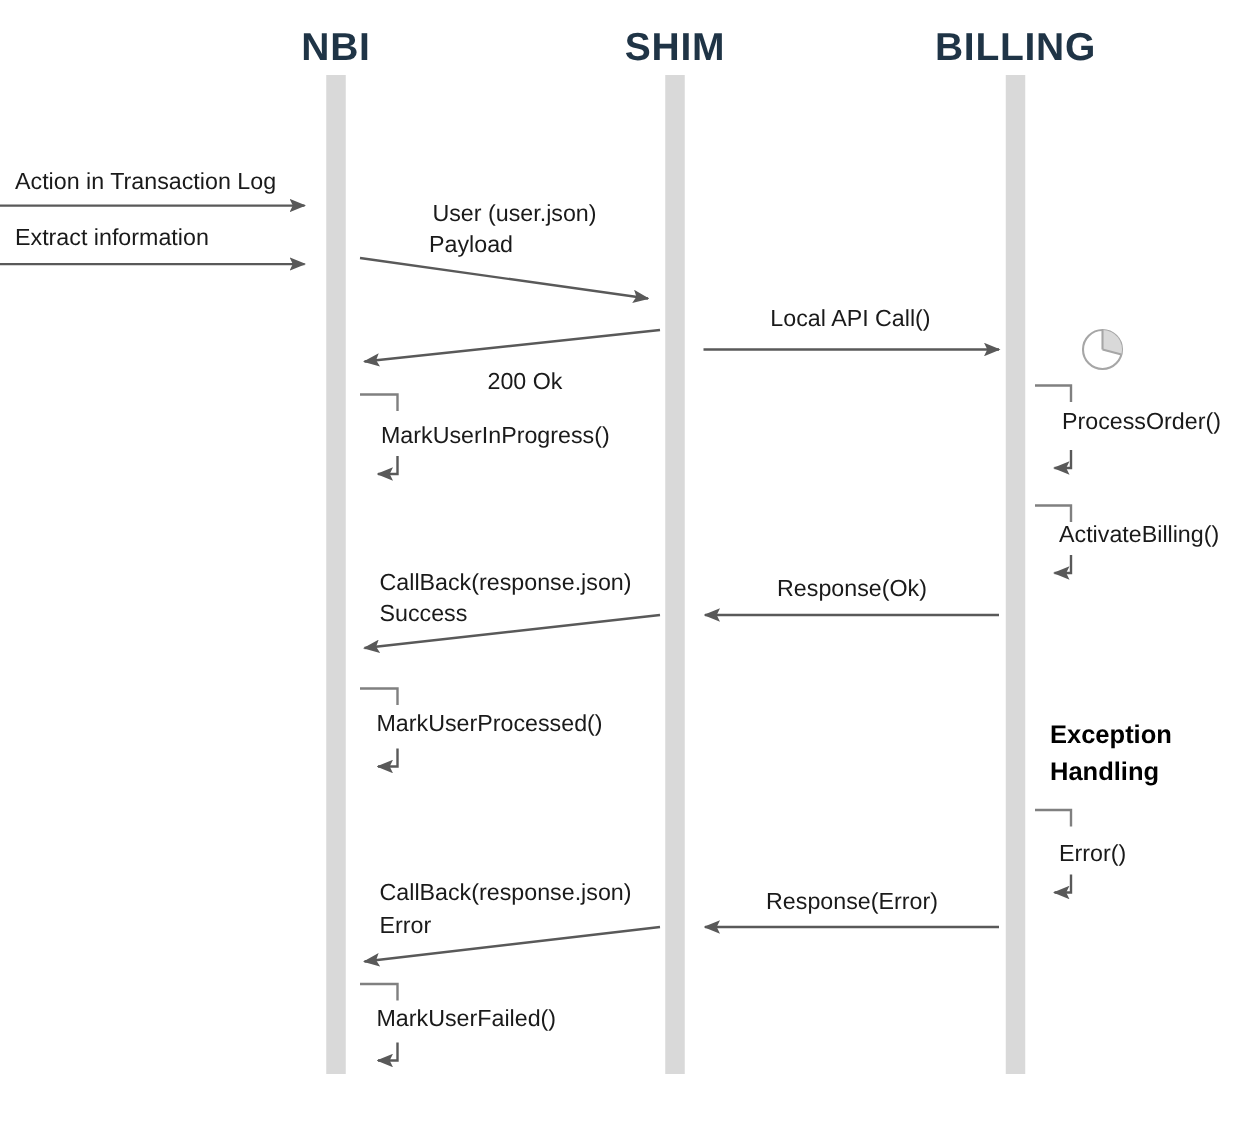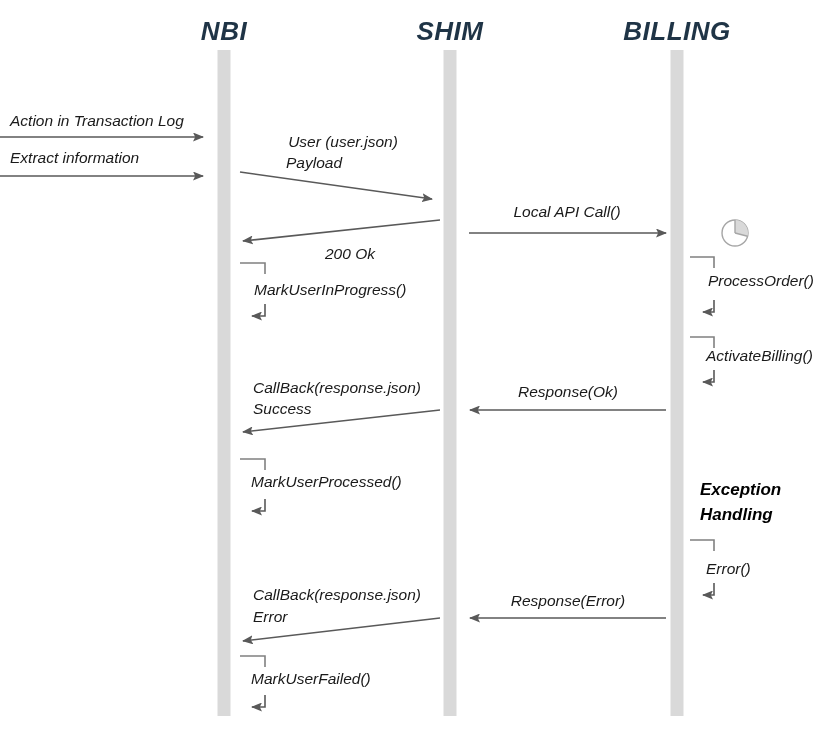--- a/index.html
+++ b/index.html
@@ -11,21 +11,20 @@
   body {
     font-family: "Liberation Sans", sans-serif;
     -webkit-font-smoothing: antialiased;
   }
   #diagram-root {
     position: relative;
     width: 834px;
     height: 716px;
     background: #ffffff;
     overflow: hidden;
-    font-style: italic;
   }
   svg.layer {
     position: absolute;
     left: 0;
     top: 0;
     width: 834px;
     height: 756px;
     pointer-events: none;
   }
   svg.layer * { pointer-events: auto; }

